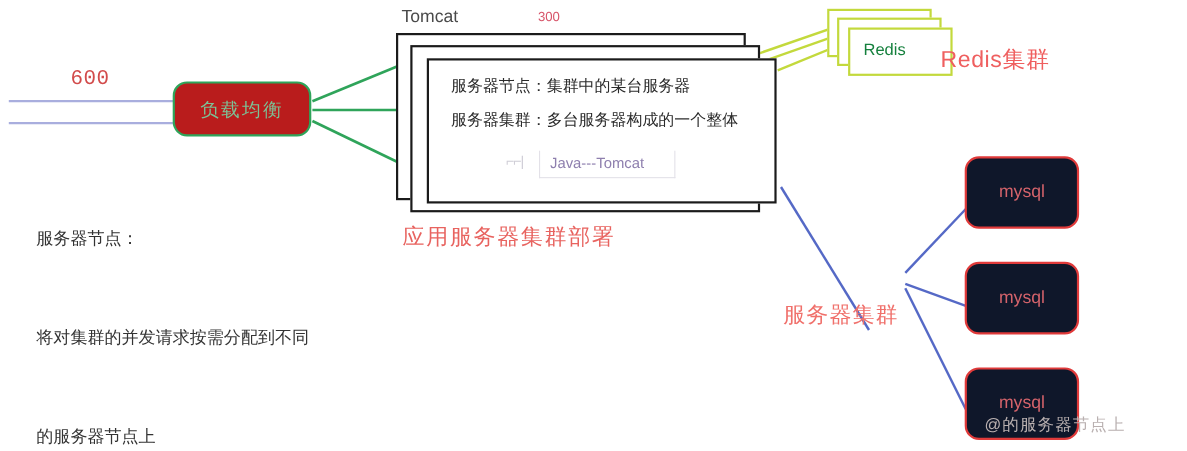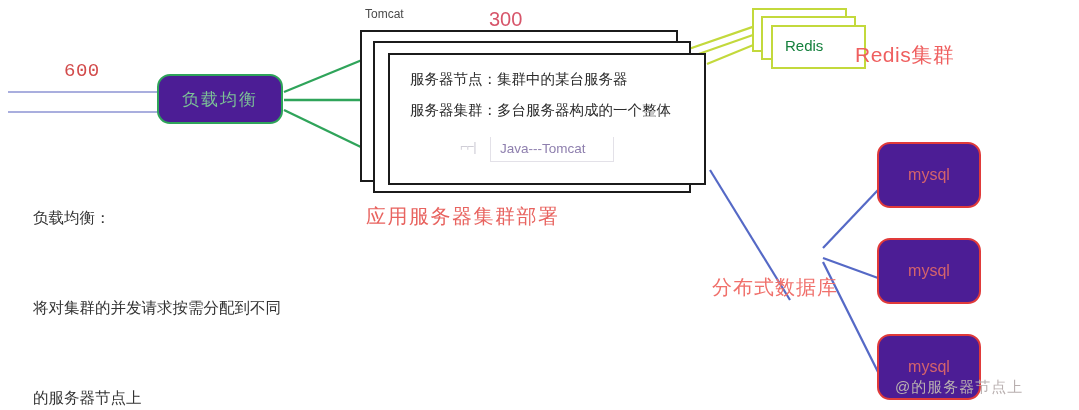--- a/index.html
+++ b/index.html
@@ -37,21 +37,21 @@
     font-family: Liberation Mono, monospace;
   }
 
   
   .lb-box {
     position: absolute;
     left: 157px; top: 74px;
     width: 126px; height: 50px;
     border: 2.2px solid #2fa45a;
     border-radius: 13px;
-    background: #4c1d95;
+    background: #b91c1c;
     box-sizing: border-box;
   }
   .lb-text {
     position: absolute;
     left: 0; top: 0;
     width: 100%; height: 100%;
     display: flex;
     align-items: center;
     justify-content: center;
     font-size: 17px;
@@ -64,26 +64,26 @@
     left: 33px; top: 143px;
     font-size: 15.5px;
     color: #333333;
     line-height: 30px;
     white-space: pre;
   }
 
   
   .tomcat-cap {
     left: 365px; top: 8px;
-    font-size: 12px;
+    font-size: 16px;
     color: #4a4a4a;
   }
   .tomcat-count {
     left: 489px; top: 9px;
-    font-size: 20px;
+    font-size: 12px;
     color: #d7556a;
   }
   .tbox {
     position: absolute;
     border: 2.4px solid #1b1b1b;
     background: #ffffff;
     box-sizing: border-box;
   }
   .tbox-1 { left: 360px; top: 30px;  width: 318px; height: 152px; }
   .tbox-2 { left: 373px; top: 41px;  width: 318px; height: 152px; z-index: 2; }
@@ -190,21 +190,21 @@
     color: #f0706b;
     letter-spacing: 1px;
   }
 
   
   .mysql-box {
     position: absolute;
     width: 104px; height: 66px;
     border: 2.6px solid #e03a3a;
     border-radius: 13px;
-    background: #4c1d95;
+    background: #0f172a;
     box-sizing: border-box;
   }
   .mysql-1 { left: 877px; top: 142px; }
   .mysql-2 { left: 877px; top: 238px; }
   .mysql-3 { left: 877px; top: 334px; }
   .mysql-text {
     position: absolute;
     left: 0; top: 0;
     width: 100%; height: 100%;
     display: flex;
@@ -248,21 +248,21 @@
     <line x1="823" y1="262" x2="878" y2="372" stroke="#5569c6" stroke-width="2.2"></line>
   </svg>
 
   <div class="lbl req-count">600</div>
 
   <div class="lb-box">
     <div class="lb-text">负载均衡</div>
   </div>
 
   <div class="lbl lb-note">
-    <div>负载均衡：</div>
+    <div>服务器节点：</div>
     <div>将对集群的并发请求按需分配到不同</div>
     <div>的服务器节点上</div>
   </div>
 
   <div class="lbl tomcat-cap">Tomcat</div>
   <div class="lbl tomcat-count">300</div>
 
   <div class="tbox tbox-1"></div>
   <div class="tbox tbox-2"></div>
   <div class="tbox tbox-3"></div>
@@ -279,21 +279,21 @@
   </div>
 
   <div class="lbl app-cluster-label">应用服务器集群部署</div>
 
   <div class="rbox rbox-1"></div>
   <div class="rbox rbox-2"></div>
   <div class="rbox rbox-3"></div>
   <div class="lbl redis-text">Redis</div>
   <div class="lbl redis-cluster-label">Redis集群</div>
 
-  <div class="lbl db-label">分布式数据库</div>
+  <div class="lbl db-label">服务器集群</div>
 
   <div class="mysql-box mysql-1">
     <div class="mysql-text">mysql</div>
   </div>
   <div class="mysql-box mysql-2">
     <div class="mysql-text">mysql</div>
   </div>
   <div class="mysql-box mysql-3">
     <div class="mysql-text">mysql</div>
   </div>

